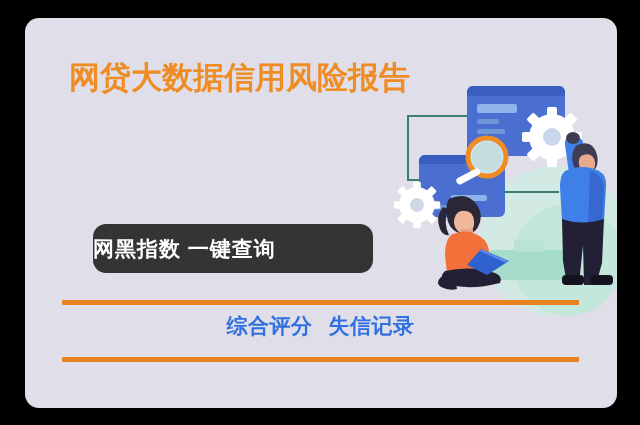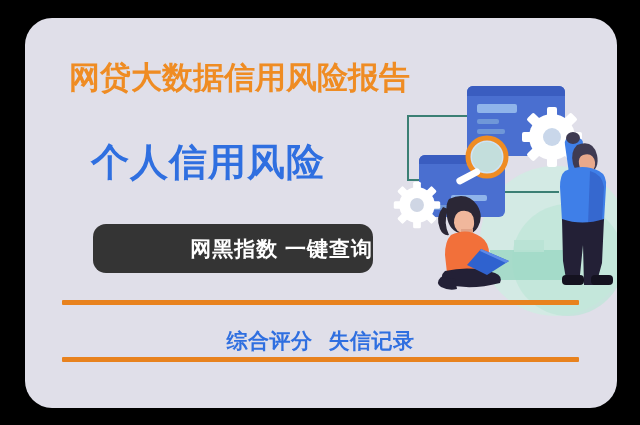--- a/index.html
+++ b/index.html
@@ -19,21 +19,21 @@
     height: 425px;
     background: #000000;
   }
   #card {
     position: absolute;
     left: 25px;
     top: 18px;
     width: 592px;
     height: 390px;
     background: #e0dfe9;
-    border-radius: 27px;
+    border-radius: 14px;
     overflow: hidden;
   }
   
   .blob-mint {
     position: absolute;
     background: #cfeee2;
     border-radius: 50%;
     opacity: .75;
   }
   #blob1 { left: 455px; top: 148px; width: 150px; height: 150px; }
@@ -69,21 +69,21 @@
   #pill {
     position: absolute;
     left: 68px;
     top: 206px;
     width: 280px;
     height: 49px;
     background: #343434;
     border-radius: 13px;
     display: flex;
     align-items: center;
-    justify-content: flex-end;
+    justify-content: flex-start;
   }
   #pill-label {
     color: #ffffff;
     font-size: 21px;
     font-weight: bold;
     letter-spacing: 1px;
     white-space: nowrap;
   }
   .divider {
     position: absolute;
@@ -91,25 +91,24 @@
     width: 517px;
     height: 5px;
     background: #e8821e;
     border-radius: 1px;
   }
   #divider-top { top: 282px; }
   #divider-bottom { top: 339px; }
   #features {
     position: absolute;
     left: 37px;
-    top: 300px;
+    top: 294px;
     width: 517px;
     height: 45px;
     display: flex;
-    align-items: center;
     justify-content: center;
     gap: 16px;
   }
   .feature-item {
     font-size: 21px;
     font-weight: bold;
     color: #2f6fe0;
     white-space: nowrap;
     letter-spacing: .5px;
   }
@@ -255,21 +254,20 @@
         <path d="M18 84 q-6 6 0 10 q8 4 16 2 l-2 -10 Z" fill="#232036"></path>
 
         <path d="M58 56 l28 12 -22 14 -20 -10 Z" fill="#2f62cf"></path>
         <path d="M58 56 l28 12 -3 2 -26 -12 Z" fill="#5d8ae8"></path>
       </svg>
 
     </div>
 
     <div id="title">网贷大数据信用风险报告</div>
 
-    <div id="headline">个人信用风险</div>
 
     <div id="pill">
       <span id="pill-label">网黑指数  一键查询</span>
     </div>
 
     <div class="divider" id="divider-top"></div>
 
     <div id="features">
       <span class="feature-item">综合评分</span>
       <span class="feature-item">失信记录</span>

